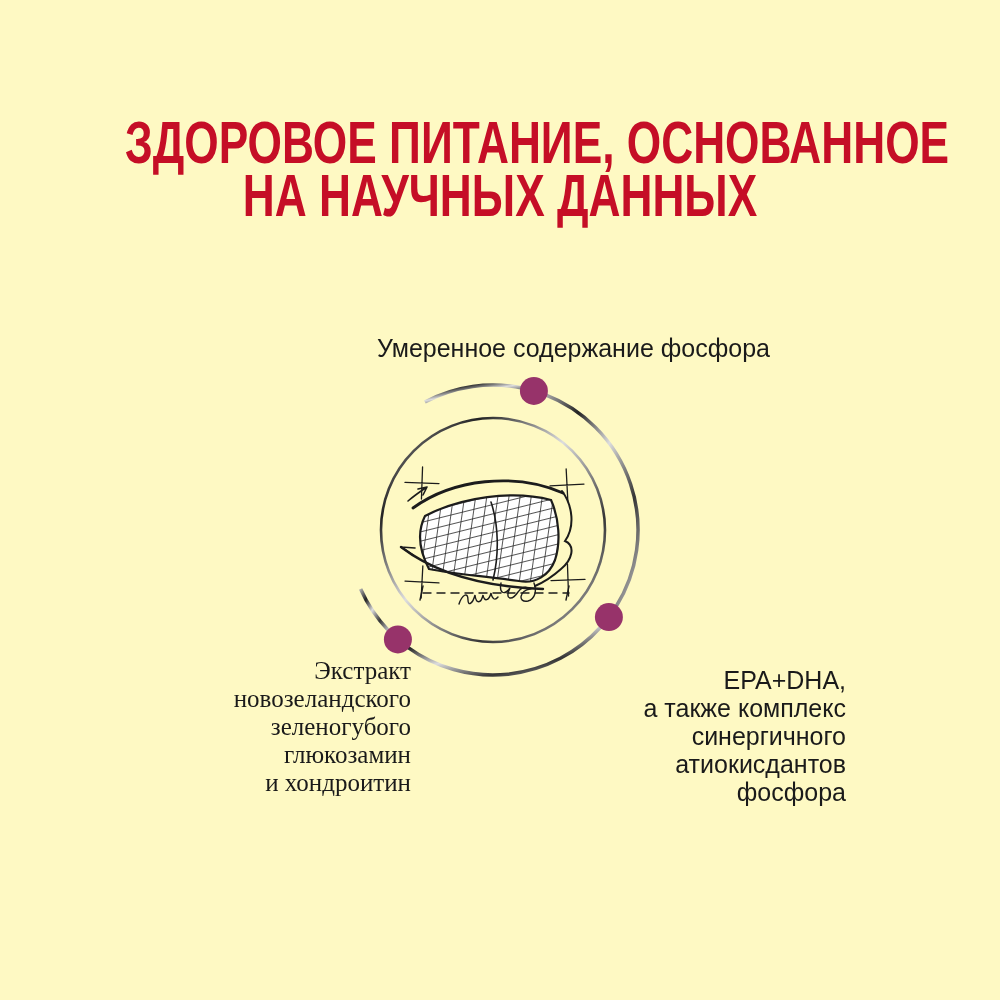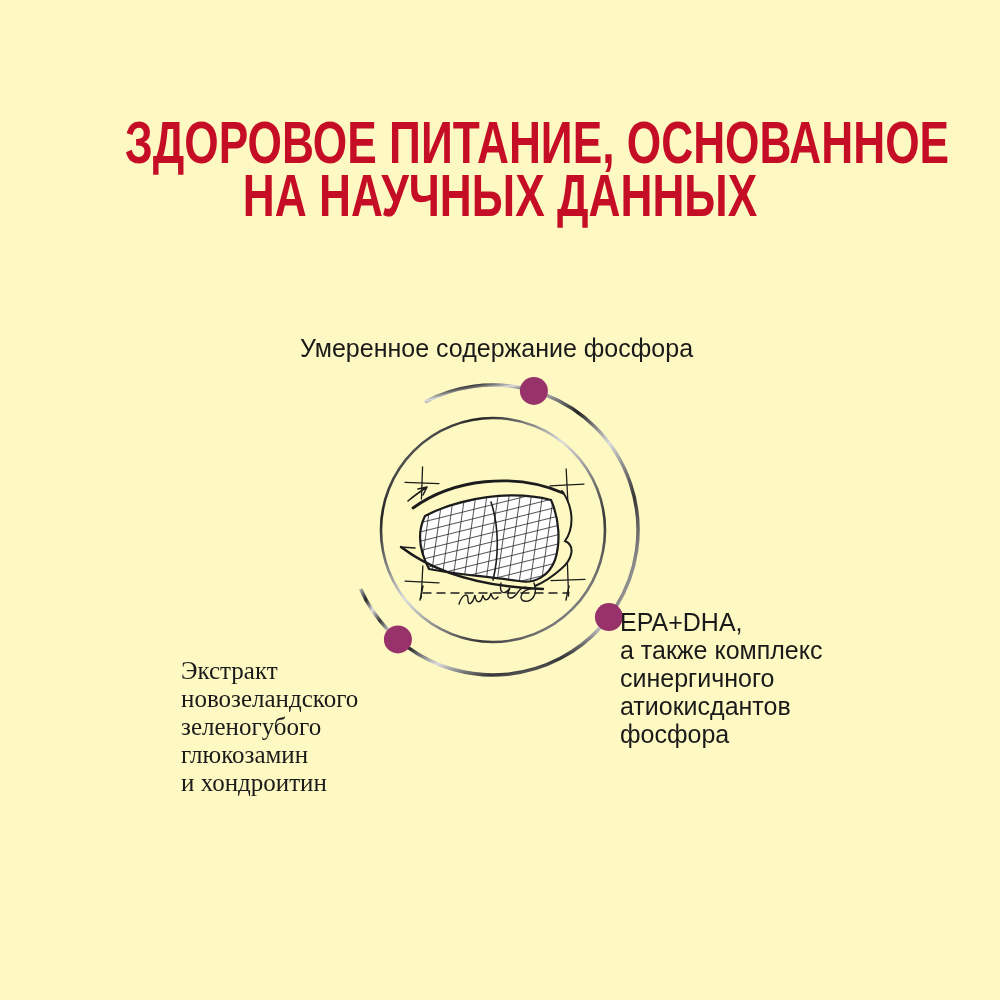--- a/index.html
+++ b/index.html
@@ -12,26 +12,26 @@
     position:relative;width:1000px;height:1000px;background:#fef9c3;
     overflow:hidden;font-family:"Liberation Sans",sans-serif;color:var(--text-black);padding-left:45px;
   }
   .headline{
     position:absolute;top:117px;left:0;width:1000px;margin:0;
     text-align:center;color:var(--accent-red);
     font-weight:bold;font-size:59px;line-height:53px;letter-spacing:0;
   }
   .hl{display:block;transform:scaleX(0.75);transform-origin:50% 50%;white-space:nowrap;}
   .label{
-    position:absolute;font-size:25px;line-height:28px;text-align:left;
+    position:absolute;font-size:25px;line-height:28px;text-align:right;
     color:var(--text-black);
   }
   .label-top{left:300px;top:334px;width:470px;}
   .label-left{left:181px;top:657px;width:230px;font-family:Liberation Serif, serif;}
-  .label-right{left:620px;top:608px;width:226px;}
+  .label-right{left:620px;top:666px;width:226px;}
   .orbit{position:absolute;left:313px;top:350px;width:360px;height:360px;}
 </style>
 </head>
 <body>
 
 <div class="canvas">
 
   <h1 class="headline">
     <span class="hl">ЗДОРОВОЕ ПИТАНИЕ, ОСНОВАННОЕ</span>
     <span class="hl">НА НАУЧНЫХ ДАННЫХ</span>

